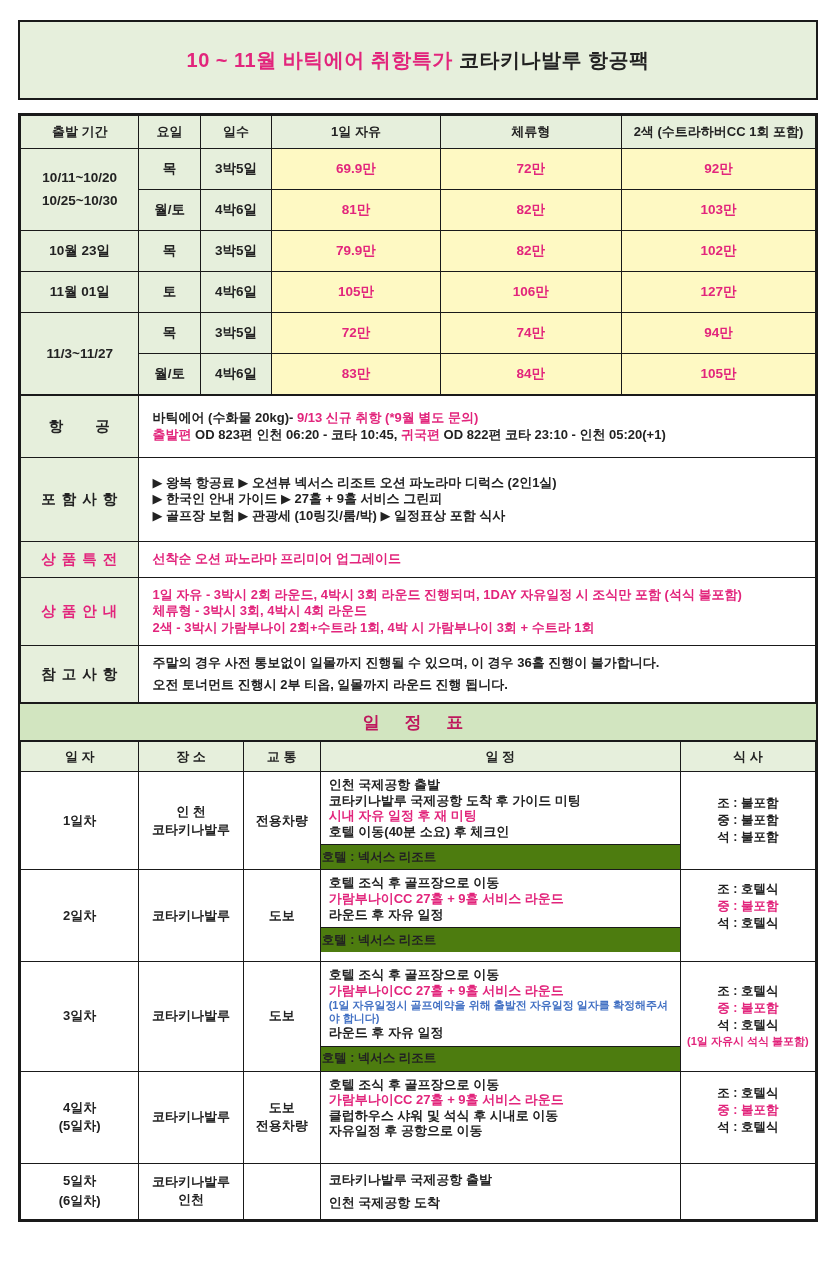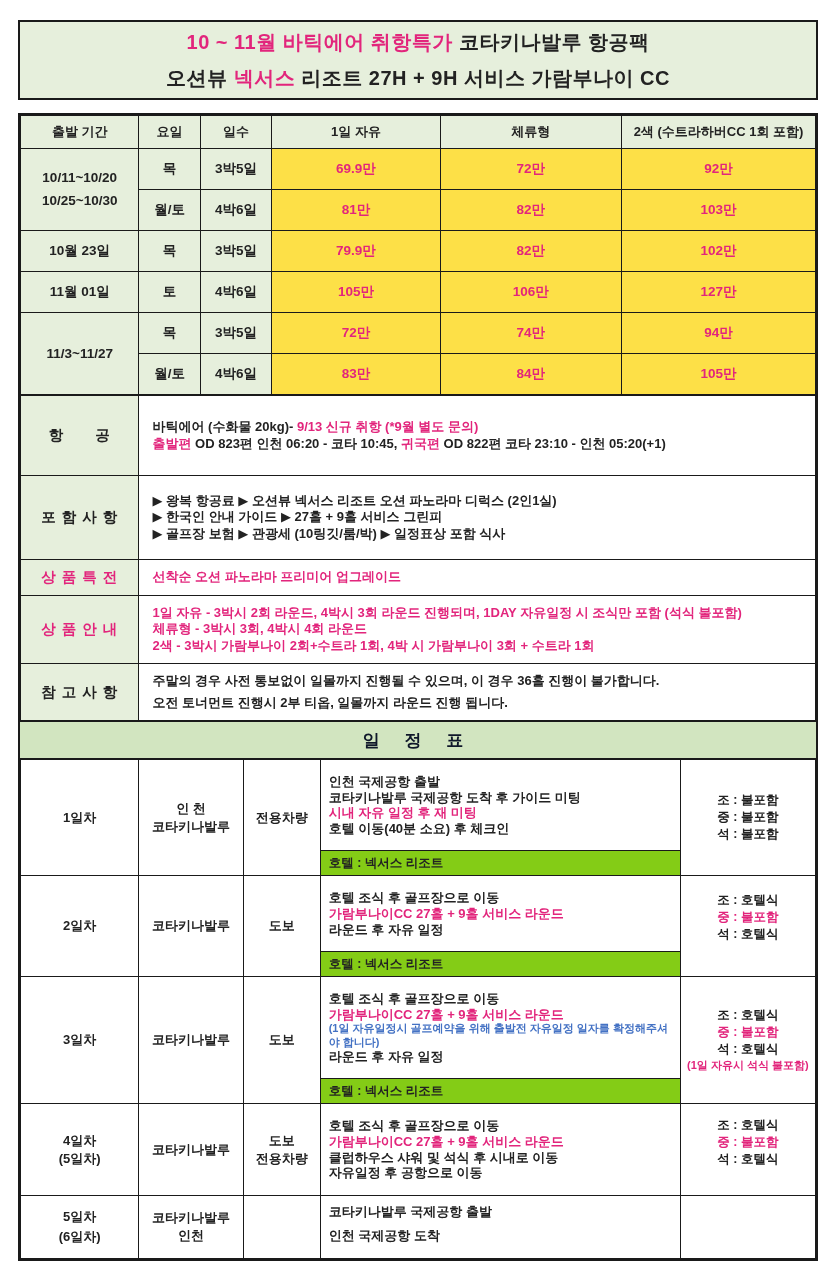--- a/index.html
+++ b/index.html
@@ -24,66 +24,65 @@
 
   
   .stack { border: 2px solid #1a1a1a; }
   table { width: 100%; border-collapse: collapse; table-layout: fixed; }
   td { border: 1px solid #1a1a1a; text-align: center; vertical-align: middle; }
   .g { background: #e6efdc; }
 
   
   .price tr.head td { height: 33px; font-size: 13px; }
   .price tr.data td { height: 41px; font-size: 13.5px; }
-  .price td.val { font-size: 17px; color: #e2257c; background:#fde047; }
+  .price td.val { font-size: 17px; color: #e2257c; background:#fef9c3; }
   .price .period div { line-height: 1.65; }
 
   
   .info td.lbl { font-size: 14.5px; letter-spacing: 1px; background:#e6efdc; }
   .info td.cnt { padding: 0; }
   .cntwrap {
     height: 100%; display: flex; flex-direction: column; justify-content: space-evenly;
     align-items: flex-start; padding: 4px 10px 4px 13px; text-align: left;
   }
   .iline { font-size: 13px; line-height: 1.25; text-align: left; }
 
   
   .band {
     height: 38px; background: #d2e5c0; border-top: 1px solid #1a1a1a; border-bottom: 1px solid #1a1a1a;
     display: flex; align-items: center; justify-content: center;
-    font-size: 17px; letter-spacing: 10px; color: #0f172a;
+    font-size: 17px; letter-spacing: 10px; color: #be185d;
   }
   .itin tr.head td { height: 30px; font-size: 13px; background:#e6efdc; }
   .itin td { font-size: 13px; }
   .itin td.c-sched { padding: 0; vertical-align: top; }
   .swrap { height: 100%; display: flex; flex-direction: column; }
   .slines {
     flex: 1; display: flex; flex-direction: column; justify-content: space-evenly;
-    padding: 14px 8px; text-align: left;
+    padding: 5px 8px; text-align: left;
   }
   .sline { font-size: 13px; text-align: left; line-height: 1.2; }
   .sline.small { font-size: 11px; }
   .hotel-band {
-    height: 25px; background: #84cc16; border-top: 1px solid #1a1a1a;
-    display: flex; align-items: center; padding-left: 8px; font-size: 12.5px;
+    height: 25px; background: #4d7c0f; border-top: 1px solid #1a1a1a;
+    display: flex; align-items: center; padding-left: 1px; font-size: 12.5px;
   }
   .vwrap { height: 100%; display: flex; flex-direction: column; justify-content: space-evenly; align-items: center; }
   .itin td.pad0 { padding: 0; }
   .mline { font-size: 12.5px; }
   .mline.small { font-size: 11px; }
   .gap16 { justify-content: center; }
 </style>
 </head>
 <body>
 
 <div class="page">
 
   <div class="title-box">
     <div class="title-line"><span class="pink">10 ~ 11월 바틱에어 취항특가</span><span> 코타키나발루 항공팩</span></div>
-    <div class="title-line"><span>오션뷰 </span><span class="pink">넥서스</span><span> 리조트 27H + 9H 서비스 가람부나이 CC</span></div>
   </div>
 
   <div class="stack">
 
     <table class="price">
       <colgroup>
         <col style="width:14.9%">
           <col style="width:7.7%">
           <col style="width:9%">
         <col style="width:21.2%">
@@ -150,21 +149,21 @@
         </tr>
       </tbody>
     </table>
 
     <table class="info">
       <colgroup>
           <col style="width:14.9%">
           <col style="width:85.1%">
         </colgroup>
       <tbody>
-        <tr style="height:80px">
+        <tr style="height:62px">
           <td class="lbl">항　　공</td>
           <td class="cnt">
             <div class="cntwrap">
               <div class="iline"><span>바틱에어 (수화물 20kg)- </span><span class="pink">9/13 신규 취항 (*9월 별도 문의)</span></div>
               <div class="iline"><span class="pink">출발편</span><span> OD 823편  인천 06:20 - 코타 10:45,  </span><span class="pink">귀국편</span><span> OD 822편  코타 23:10 - 인천 05:20(+1)</span></div>
             </div>
           </td>
         </tr>
         <tr style="height:84px">
           <td class="lbl">포 함 사 항</td>
@@ -210,20 +209,27 @@
 
     <table class="itin">
       <colgroup>
         <col style="width:14.9%">
           <col style="width:13.1%">
           <col style="width:9.7%">
         <col style="width:45.3%">
           <col style="width:17%">
       </colgroup>
       <tbody>
+        <tr class="head">
+          <td>일 자</td>
+          <td>장 소</td>
+          <td>교 통</td>
+          <td>일 정</td>
+          <td>식 사</td>
+        </tr>
 
         <tr style="height:97px">
           <td>1일차</td>
           <td class="pad0">
             <div class="vwrap">
               <div>인 천</div>
               <div>코타키나발루</div>
             </div>
           </td>
           <td>전용차량</td>

